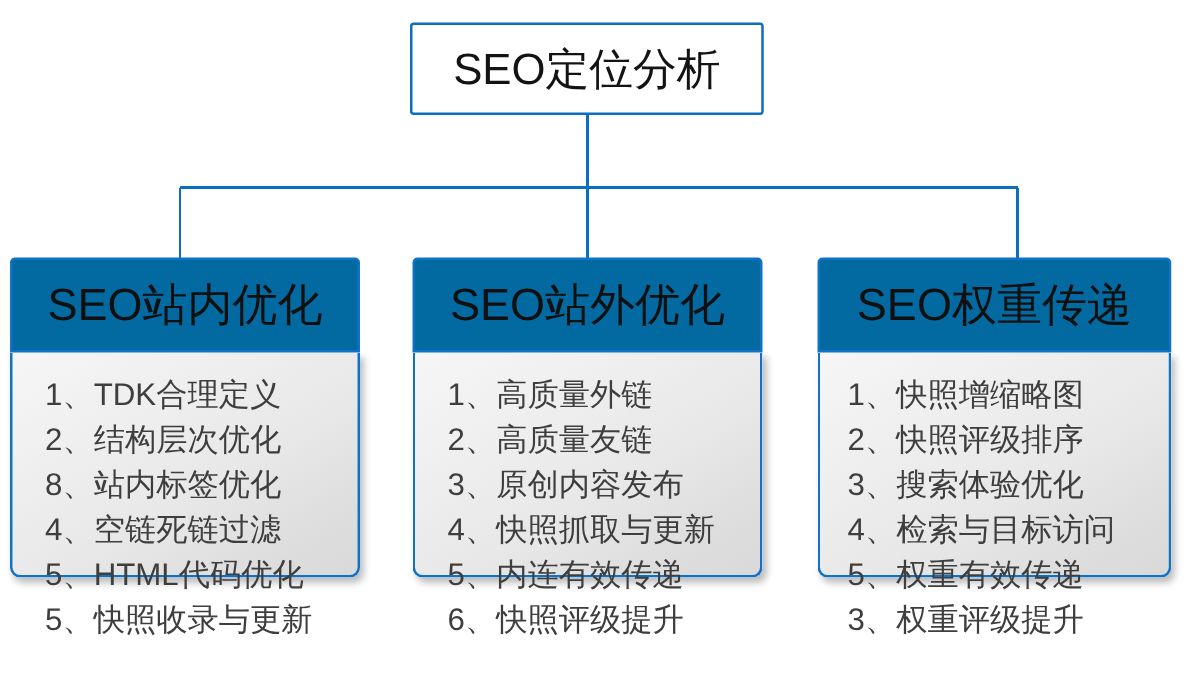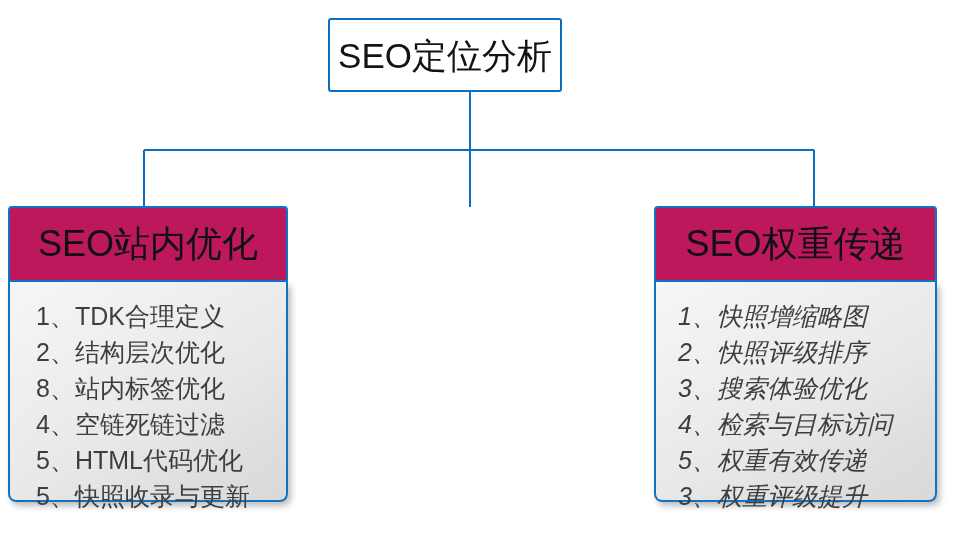--- a/index.html
+++ b/index.html
@@ -31,21 +31,21 @@
     width: 960px;
     height: 550px;
     pointer-events: none;
   }
 
   
   .root-box {
     position: absolute;
     left: 328px;
     top: 18px;
-    width: 234px;
+    width: 283px;
     height: 74px;
     box-sizing: border-box;
     background: #ffffff;
     border: 2px solid #0c6ec0;
     border-radius: 3px;
     display: flex;
     align-items: center;
     justify-content: center;
   }
   .root-label {
@@ -58,21 +58,21 @@
 
   
   .branch {
     position: absolute;
     top: 206px;
     box-sizing: border-box;
   }
   .branch-header {
     box-sizing: border-box;
     height: 76px;
-    background: #be185d;
+    background: #0369a1;
     border: 2px solid #1072c4;
     border-radius: 4px 4px 0 0;
     display: flex;
     align-items: center;
     justify-content: center;
     position: relative;
     z-index: 2;
   }
   .branch-title {
     font-size: 36px;
@@ -87,40 +87,40 @@
     border-radius: 0 0 8px 8px;
     background:
       linear-gradient(150deg,
         #f6f6f6 0%,
         #efefef 30%,
         #e8e8e8 58%,
         #dedede 82%,
         #d9d9d9 100%);
     box-shadow: 3px 4px 6px rgba(0,0,0,0.26);
     padding: 16px 0 14px 0;
-    height: 220px;
+    height: 180px;
   }
   .branch-list {
     list-style: none;
     margin: 0;
     padding: 0 0 0 26px;
   }
   .branch-list li {
     font-size: 25px;
     color: #3e3e3e;
     line-height: 36px;
     white-space: nowrap;
   }
 
   
   #branch-0 { left: 8px;   width: 280px; }
   #branch-1 { left: 330px; width: 280px; }
   #branch-2 { left: 654px; width: 283px; }
 
-  #branch-2 .branch-list { padding-left: 22px; font-style: italic; }
+  #branch-2 .branch-list { padding-left: 22px; }
 </style>
 </head>
 <body>
 
 <div id="canvas">
 
   <svg id="connectors" viewBox="0 0 960 550" width="960" height="550">
     <g stroke="#0c6ec0" stroke-width="2" fill="none" shape-rendering="crispEdges">
       <line x1="470" y1="92" x2="470" y2="150"></line>
       <line x1="144" y1="150" x2="814" y2="150"></line>
@@ -143,20 +143,35 @@
         <li>1、TDK合理定义</li>
         <li>2、结构层次优化</li>
         <li>8、站内标签优化</li>
         <li>4、空链死链过滤</li>
         <li>5、HTML代码优化</li>
         <li>5、快照收录与更新</li>
       </ul>
     </div>
   </div>
 
+  <div class="branch" id="branch-1">
+    <div class="branch-header">
+      <span class="branch-title">SEO站外优化</span>
+    </div>
+    <div class="branch-body">
+      <ul class="branch-list">
+        <li>1、高质量外链</li>
+        <li>2、高质量友链</li>
+        <li>3、原创内容发布</li>
+        <li>4、快照抓取与更新</li>
+        <li>5、内连有效传递</li>
+        <li>6、快照评级提升</li>
+      </ul>
+    </div>
+  </div>
 
   <div class="branch" id="branch-2">
     <div class="branch-header">
       <span class="branch-title">SEO权重传递</span>
     </div>
     <div class="branch-body">
       <ul class="branch-list">
         <li>1、快照增缩略图</li>
         <li>2、快照评级排序</li>
         <li>3、搜索体验优化</li>

